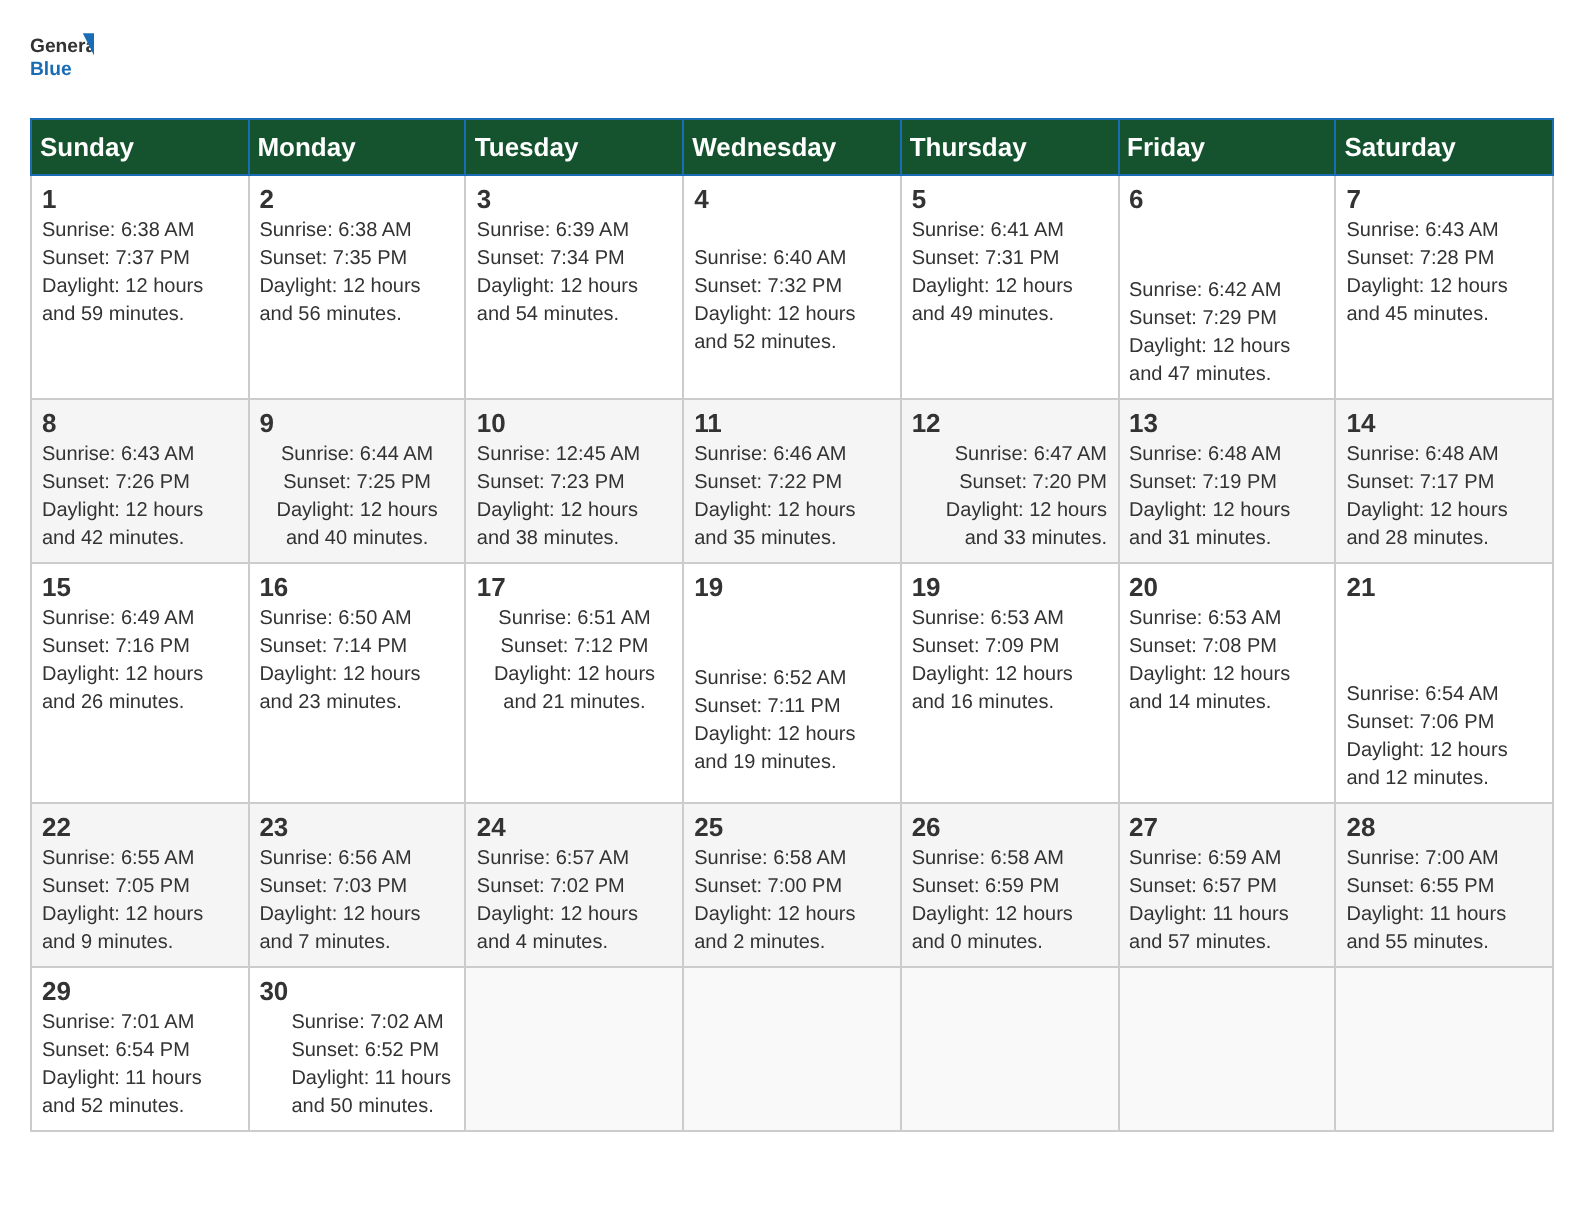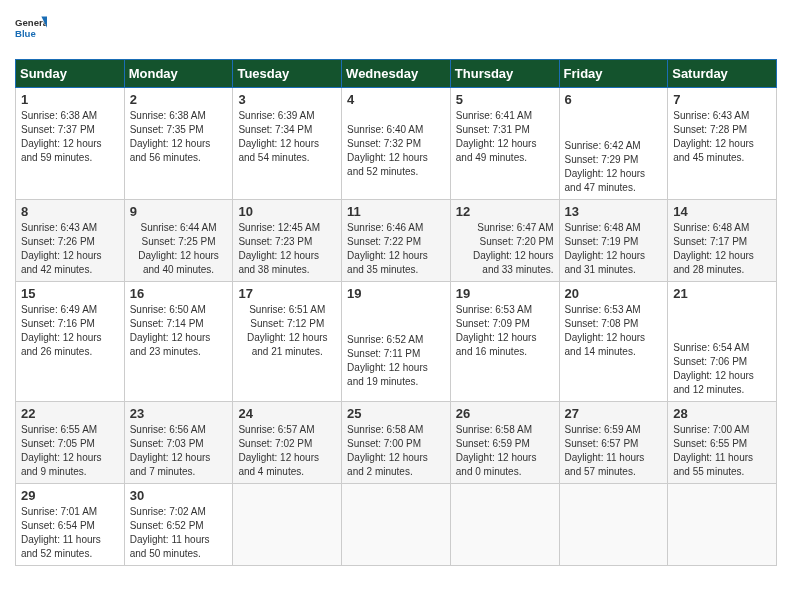--- a/index.html
+++ b/index.html
@@ -315,21 +315,21 @@
       <tr>
         <td>
           <span class="day-num">29</span>
           <div class="day-info" style="white-space: pre-line;">Sunrise: 7:01 AM
 Sunset: 6:54 PM
 Daylight: 11 hours
 and 52 minutes.</div>
         </td>
         <td>
           <span class="day-num">30</span>
-          <div class="day-info" style="white-space: pre-line;">Sunrise: 7:02 AM
+          <div class="day-info" style="white-space: pre-line; margin-left: 16px;">Sunrise: 7:02 AM
 Sunset: 6:52 PM
 Daylight: 11 hours
 and 50 minutes.</div>
         </td>
         <td class="empty-cell"></td>
         <td class="empty-cell"></td>
         <td class="empty-cell"></td>
         <td class="empty-cell"></td>
         <td class="empty-cell"></td>
       </tr>

